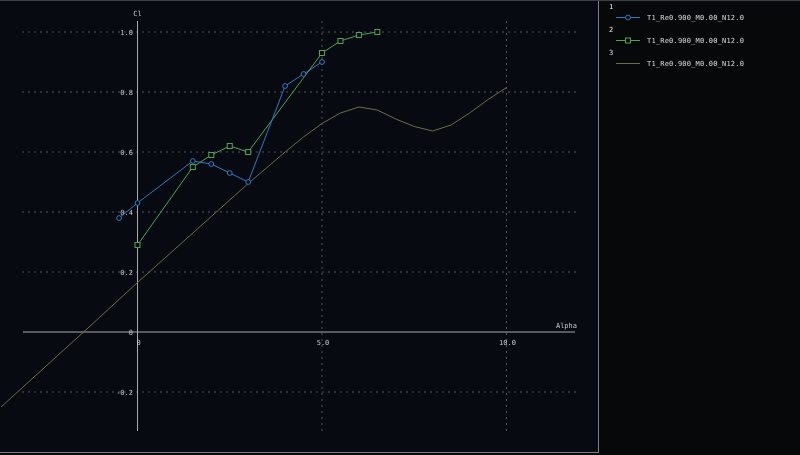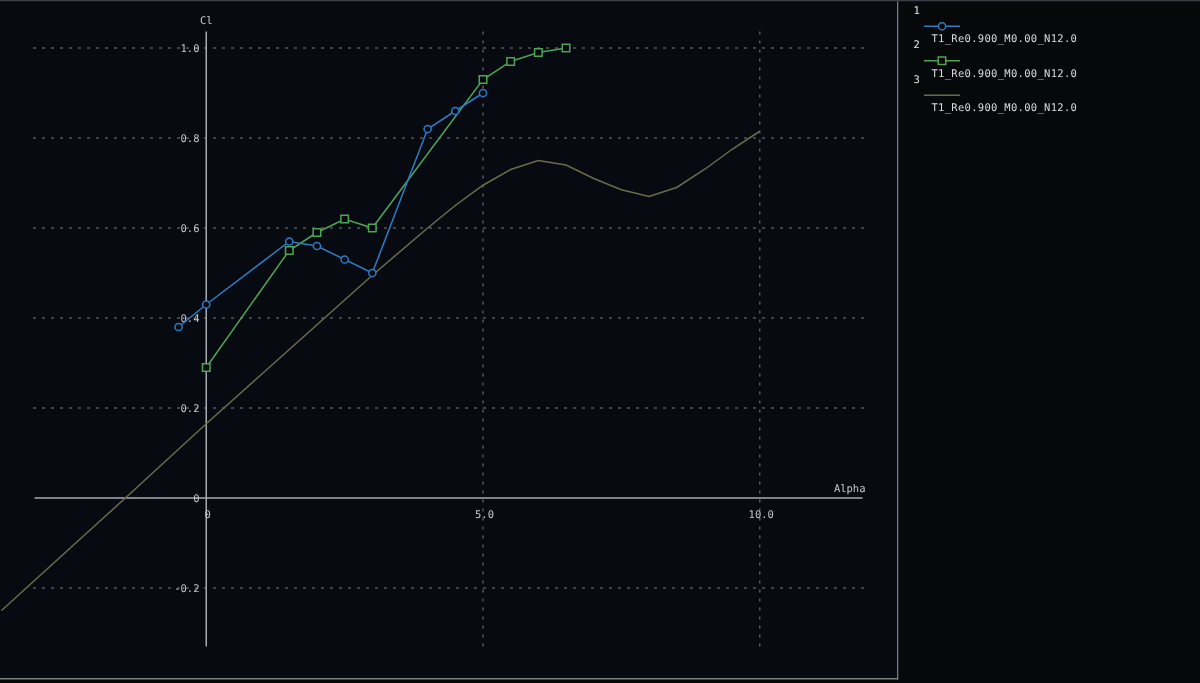--- a/index.html
+++ b/index.html
@@ -4,21 +4,21 @@
 <style>
   html,body{margin:0;padding:0;background:#07080a;}
   .app{display:flex;width:800px;height:455px;border-top:1px solid #3c4046;box-sizing:border-box;
        font-family:"DejaVu Sans Mono","Liberation Mono",monospace;}
   .chart-panel{width:599px;height:452px;background:#070b11;box-sizing:border-box;
        border-right:1px solid #7e7e7e;border-bottom:1px solid #7e7e7e;overflow:hidden;}
   .chart-panel svg{display:block;}
   .legend-panel{flex:1;position:relative;background:#07080a;height:455px;}
   .legend-entry{position:absolute;left:6px;right:2px;}
   .legend-num{font-size:7px;line-height:8px;color:#e8e8e8;padding-left:4px;}
-  .legend-row{display:flex;align-items:flex-start;margin-top:2px;padding-left:10px;flex-direction:column;}
+  .legend-row{display:flex;align-items:flex-end;margin-top:2px;padding-left:10px;}
   .legend-label{font-size:7px;color:#dcdcdc;margin-left:6px;white-space:nowrap;letter-spacing:0.2px;}
   .sample line{stroke-width:1;}
   .sample .marker{fill:#07080a;stroke-width:1;}
   text{font-family:"DejaVu Sans Mono","Liberation Mono",monospace;}
 </style>
 </head>
 <body>
 
 <div class="app">
 

